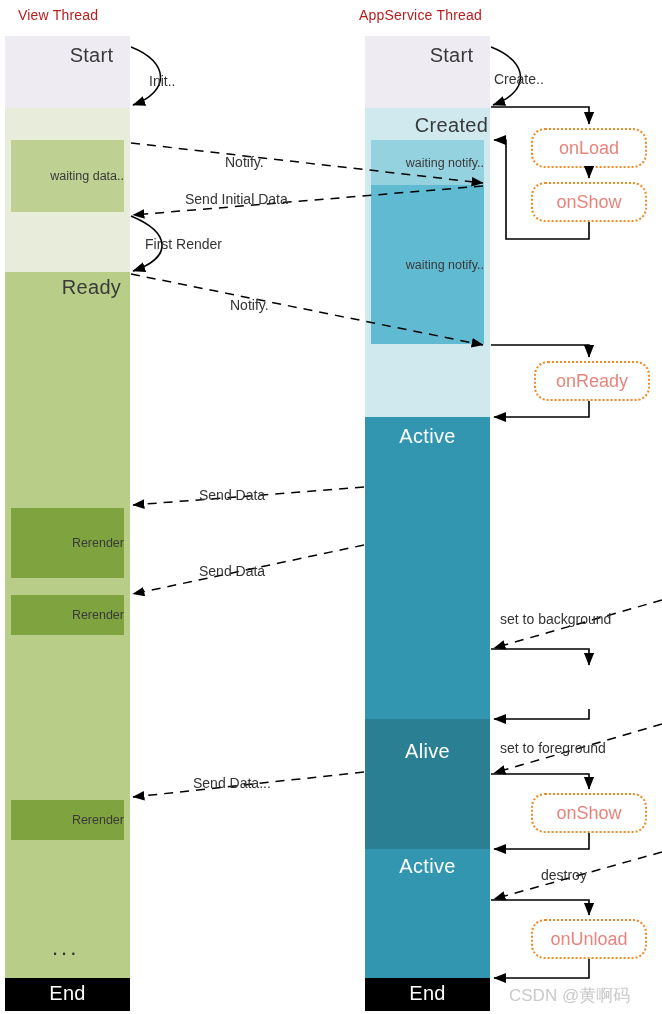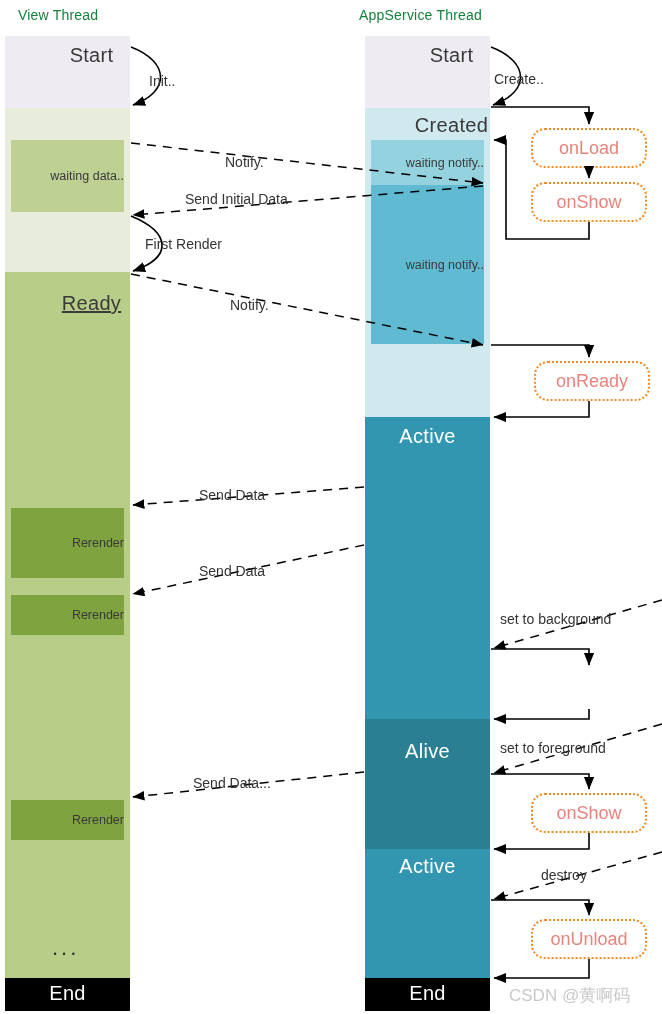--- a/index.html
+++ b/index.html
@@ -20,21 +20,21 @@
     left: 0; top: 0;
     width: 662px; height: 1014px;
   }
   .lbl {
     position: absolute;
     white-space: nowrap;
   }
   
   .col-header {
     font-size: 14px;
-    color: #15803d;
+    color: #b91c1c;
     letter-spacing: 0.2px;
   }
   
   .band {
     position: absolute;
     box-sizing: border-box;
   }
   .band-label {
     position: absolute;
     left: 0;
@@ -110,21 +110,21 @@
 
   <div class="band" style="left:5px; top:108px; width:125px; height:164px; background:#e8eddb;">
     <div class="band-label dark" style="top:6px;margin-top:44px;">Inited</div>
   </div>
 
   <div class="subbox" style="left:11px; top:140px; width:113px; height:72px; background:#bfd093;">
     <span>waiting data..</span>
   </div>
 
   <div class="band" style="left:5px; top:272px; width:125px; height:706px; background:#b7cd88;">
-    <div class="band-label dark" style="top:20px;text-decoration:underline;">Ready</div>
+    <div class="band-label dark" style="top:4px;">Ready</div>
   </div>
 
   <div class="subbox" style="left:11px; top:508px; width:113px; height:70px; background:#7fa33f;">
     <span>Rerender</span>
   </div>
   <div class="subbox" style="left:11px; top:595px; width:113px; height:40px; background:#7fa33f;">
     <span>Rerender</span>
   </div>
   <div class="subbox" style="left:11px; top:800px; width:113px; height:40px; background:#7fa33f;">
     <span>Rerender</span>

